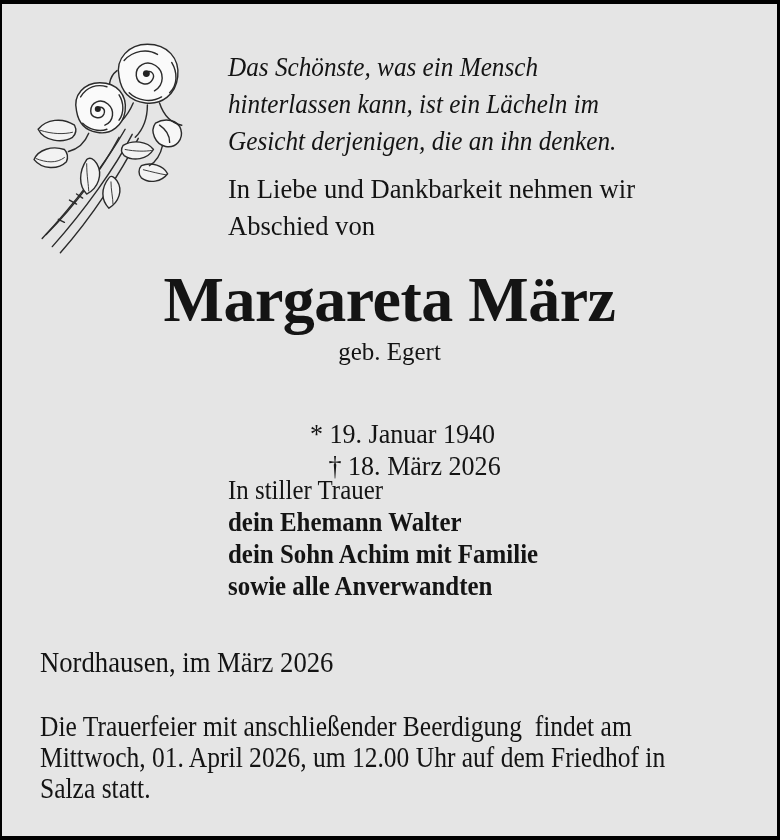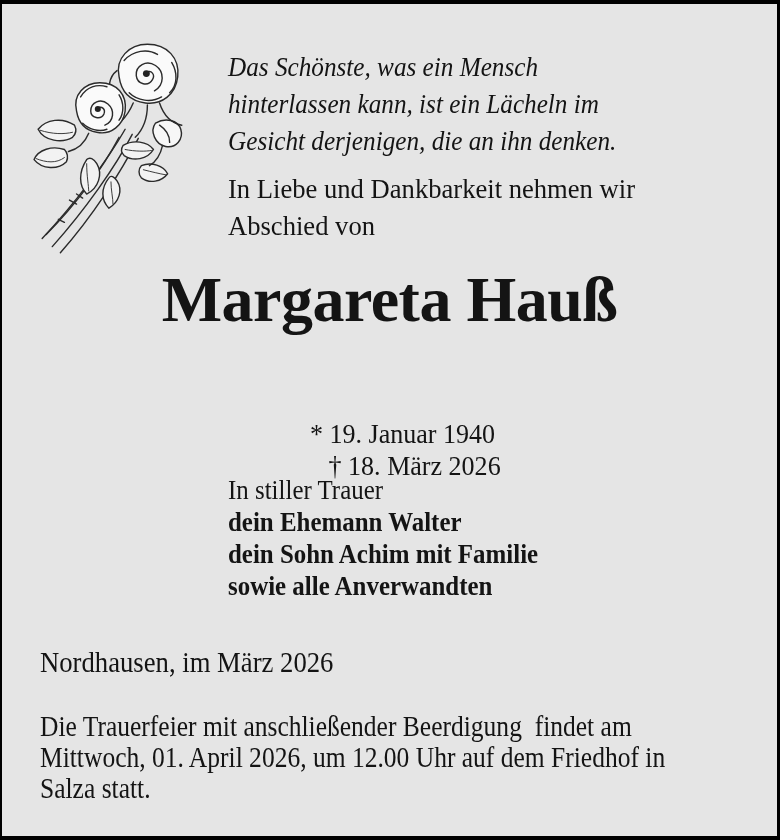--- a/index.html
+++ b/index.html
@@ -164,21 +164,22 @@
     <div class="line">Das Schönste, was ein Mensch</div>
     <div class="line">hinterlassen kann, ist ein Lächeln im</div>
     <div class="line">Gesicht derjenigen, die an ihn denken.</div>
   </div>
 
   <div class="intro">
     <div class="line">In Liebe und Dankbarkeit nehmen wir</div>
     <div class="line">Abschied von</div>
   </div>
 
-  <h1 class="name">Margareta Hauß</h1>
+  <h1 class="name">Margareta März</h1>
+  <div class="maiden">geb. Egert</div>
 
   <div class="dates">
     <span class="birth-date">* 19. Januar 1940</span>
     <span class="death-date">† 18. März 2026</span>
   </div>
 
   <div class="mourning">
     <div class="line">In stiller Trauer</div>
     <div class="line mourner">dein Ehemann Walter</div>
     <div class="line mourner">dein Sohn Achim mit Familie</div>

